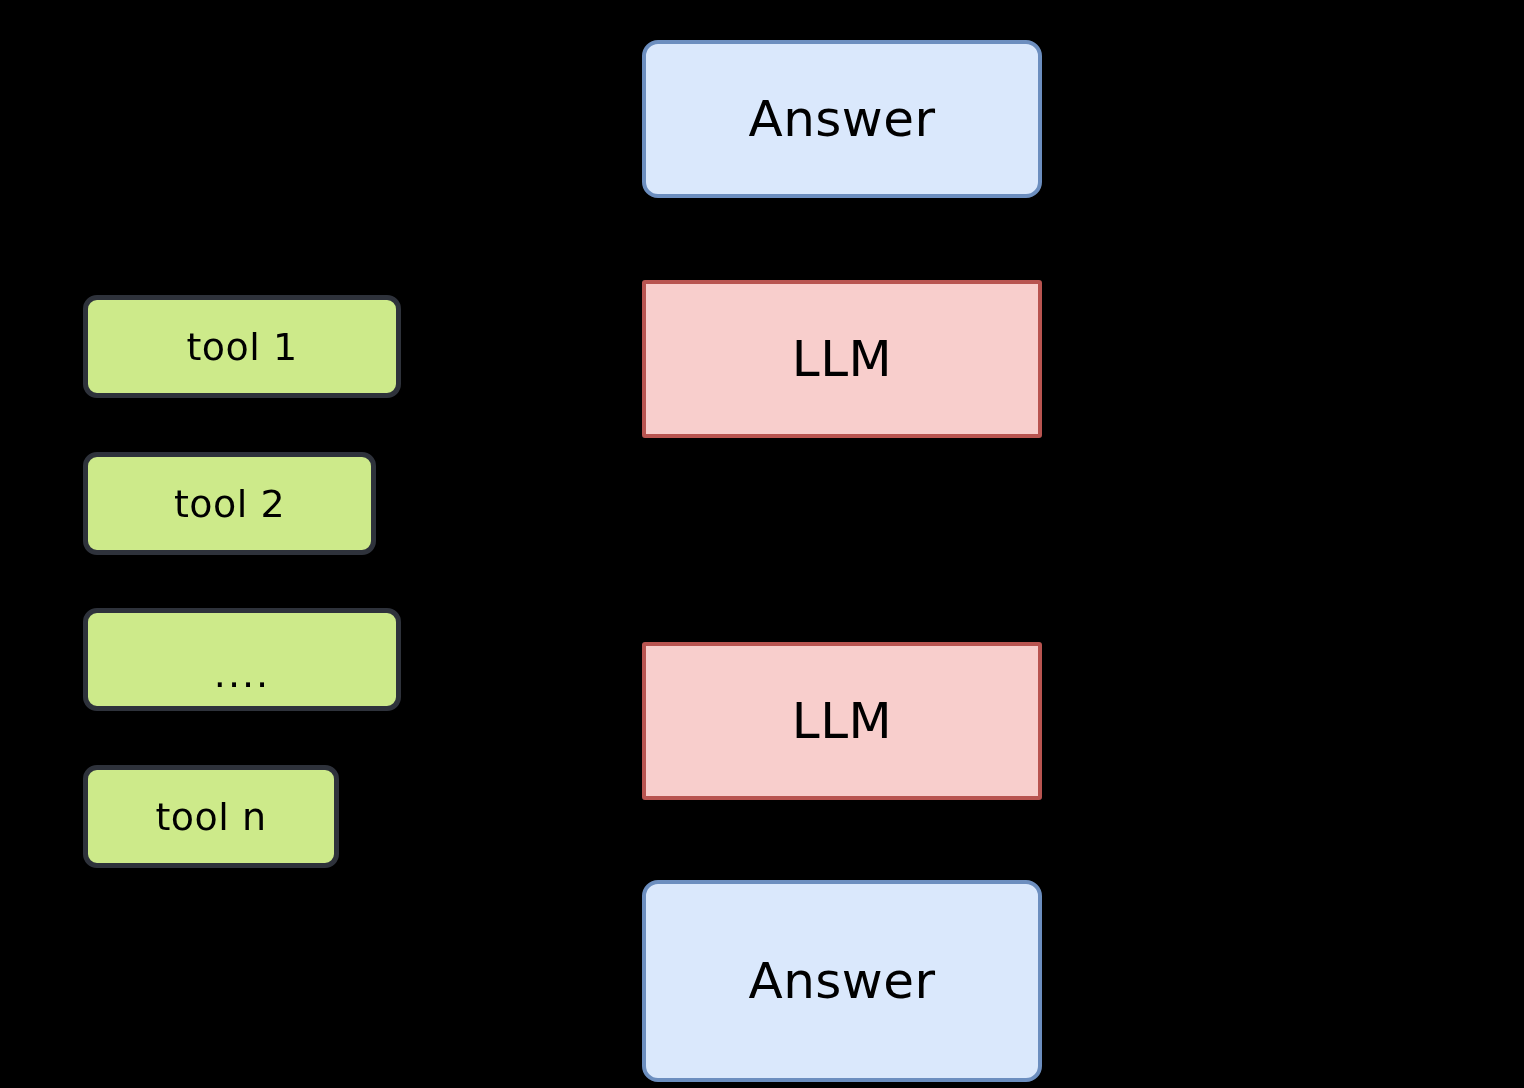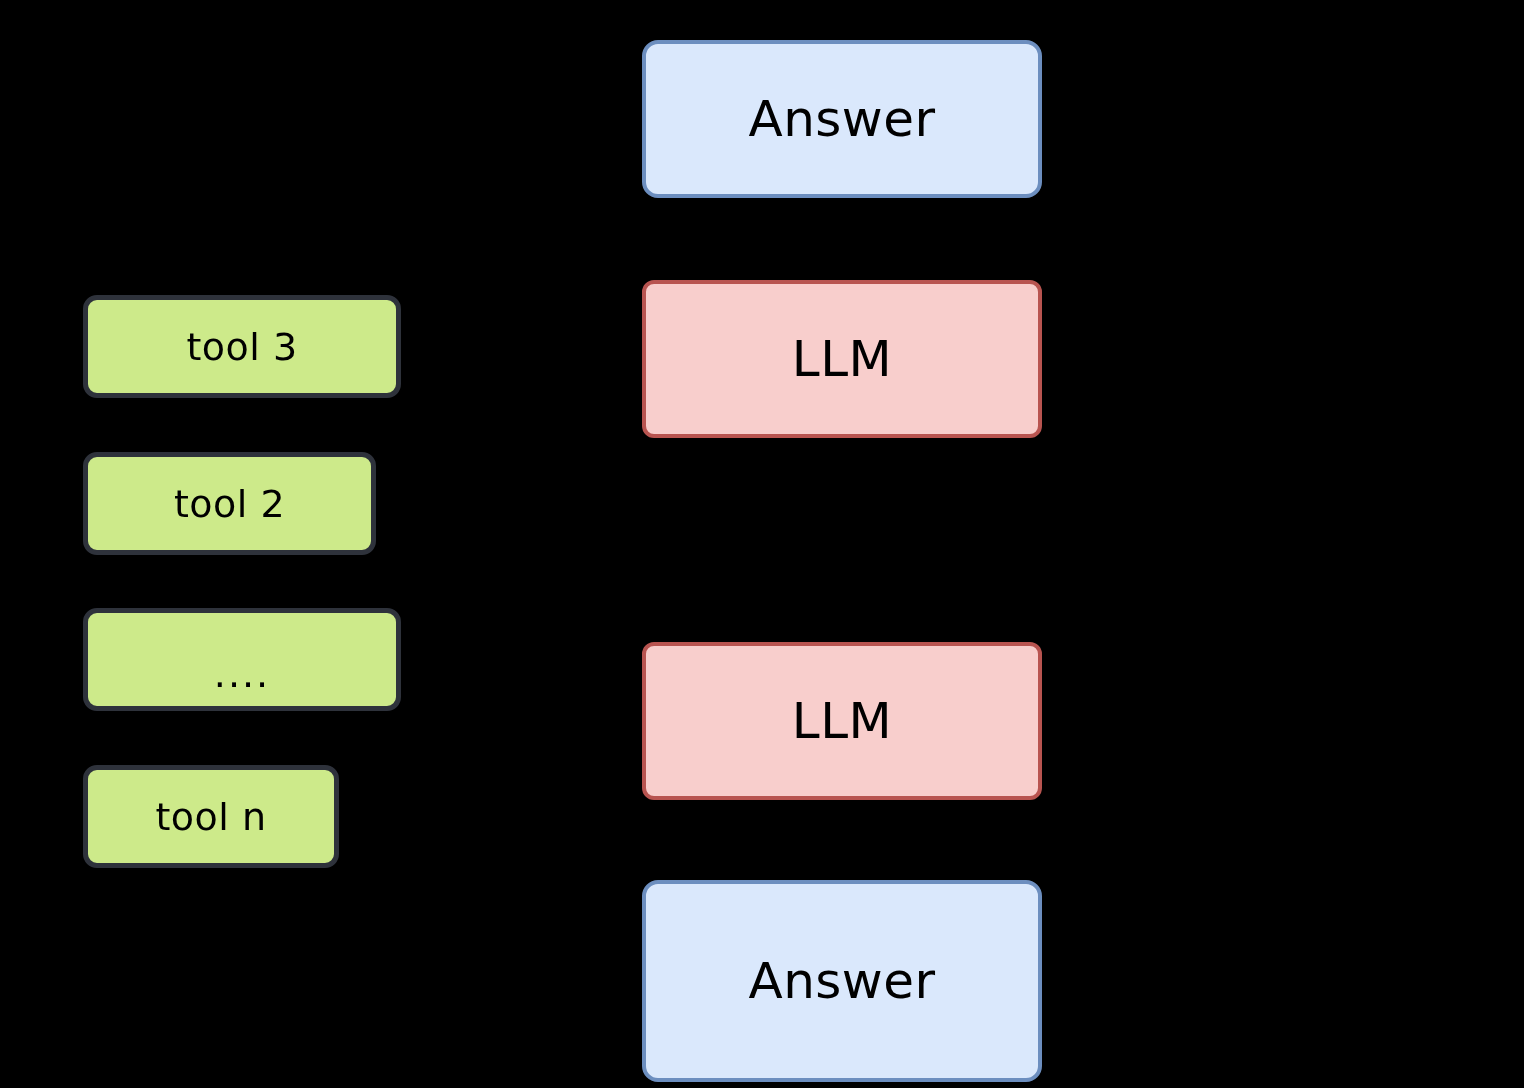--- a/index.html
+++ b/index.html
@@ -49,21 +49,21 @@
     border-radius: 16px;
     color: #000000;
     font-size: 50px;
   }
 
   
   .node.model {
     background: #f8cecc;
     border-color: #b85450;
     border-width: 4px;
-    border-radius: 12px;
+    border-radius: 3px;
     color: #000000;
     font-size: 50px;
   }
 
   
   .node.tool {
     background: #cdea8a;
     border-color: #2e323b;
     border-width: 5px;
     border-radius: 14px;
@@ -108,21 +108,21 @@
 
   <div class="node model" style="left:642px; top:642px; width:400px; height:158px;">
     <span class="node-label">LLM</span>
   </div>
 
   <div class="node io" style="left:642px; top:880px; width:400px; height:202px;">
     <span class="node-label">Answer</span>
   </div>
 
   <div class="node tool" style="left:83px; top:295px; width:318px; height:103px;">
-    <span class="node-label">tool 3</span>
+    <span class="node-label">tool 1</span>
   </div>
 
   <div class="node tool" style="left:74px; top:452px; width:293px; height:103px;margin-left:9px;">
     <span class="node-label">tool 2</span>
   </div>
 
   <div class="node tool ellipsis" style="left:83px; top:608px; width:318px; height:103px;">
     <span class="node-label">....</span>
   </div>
 

